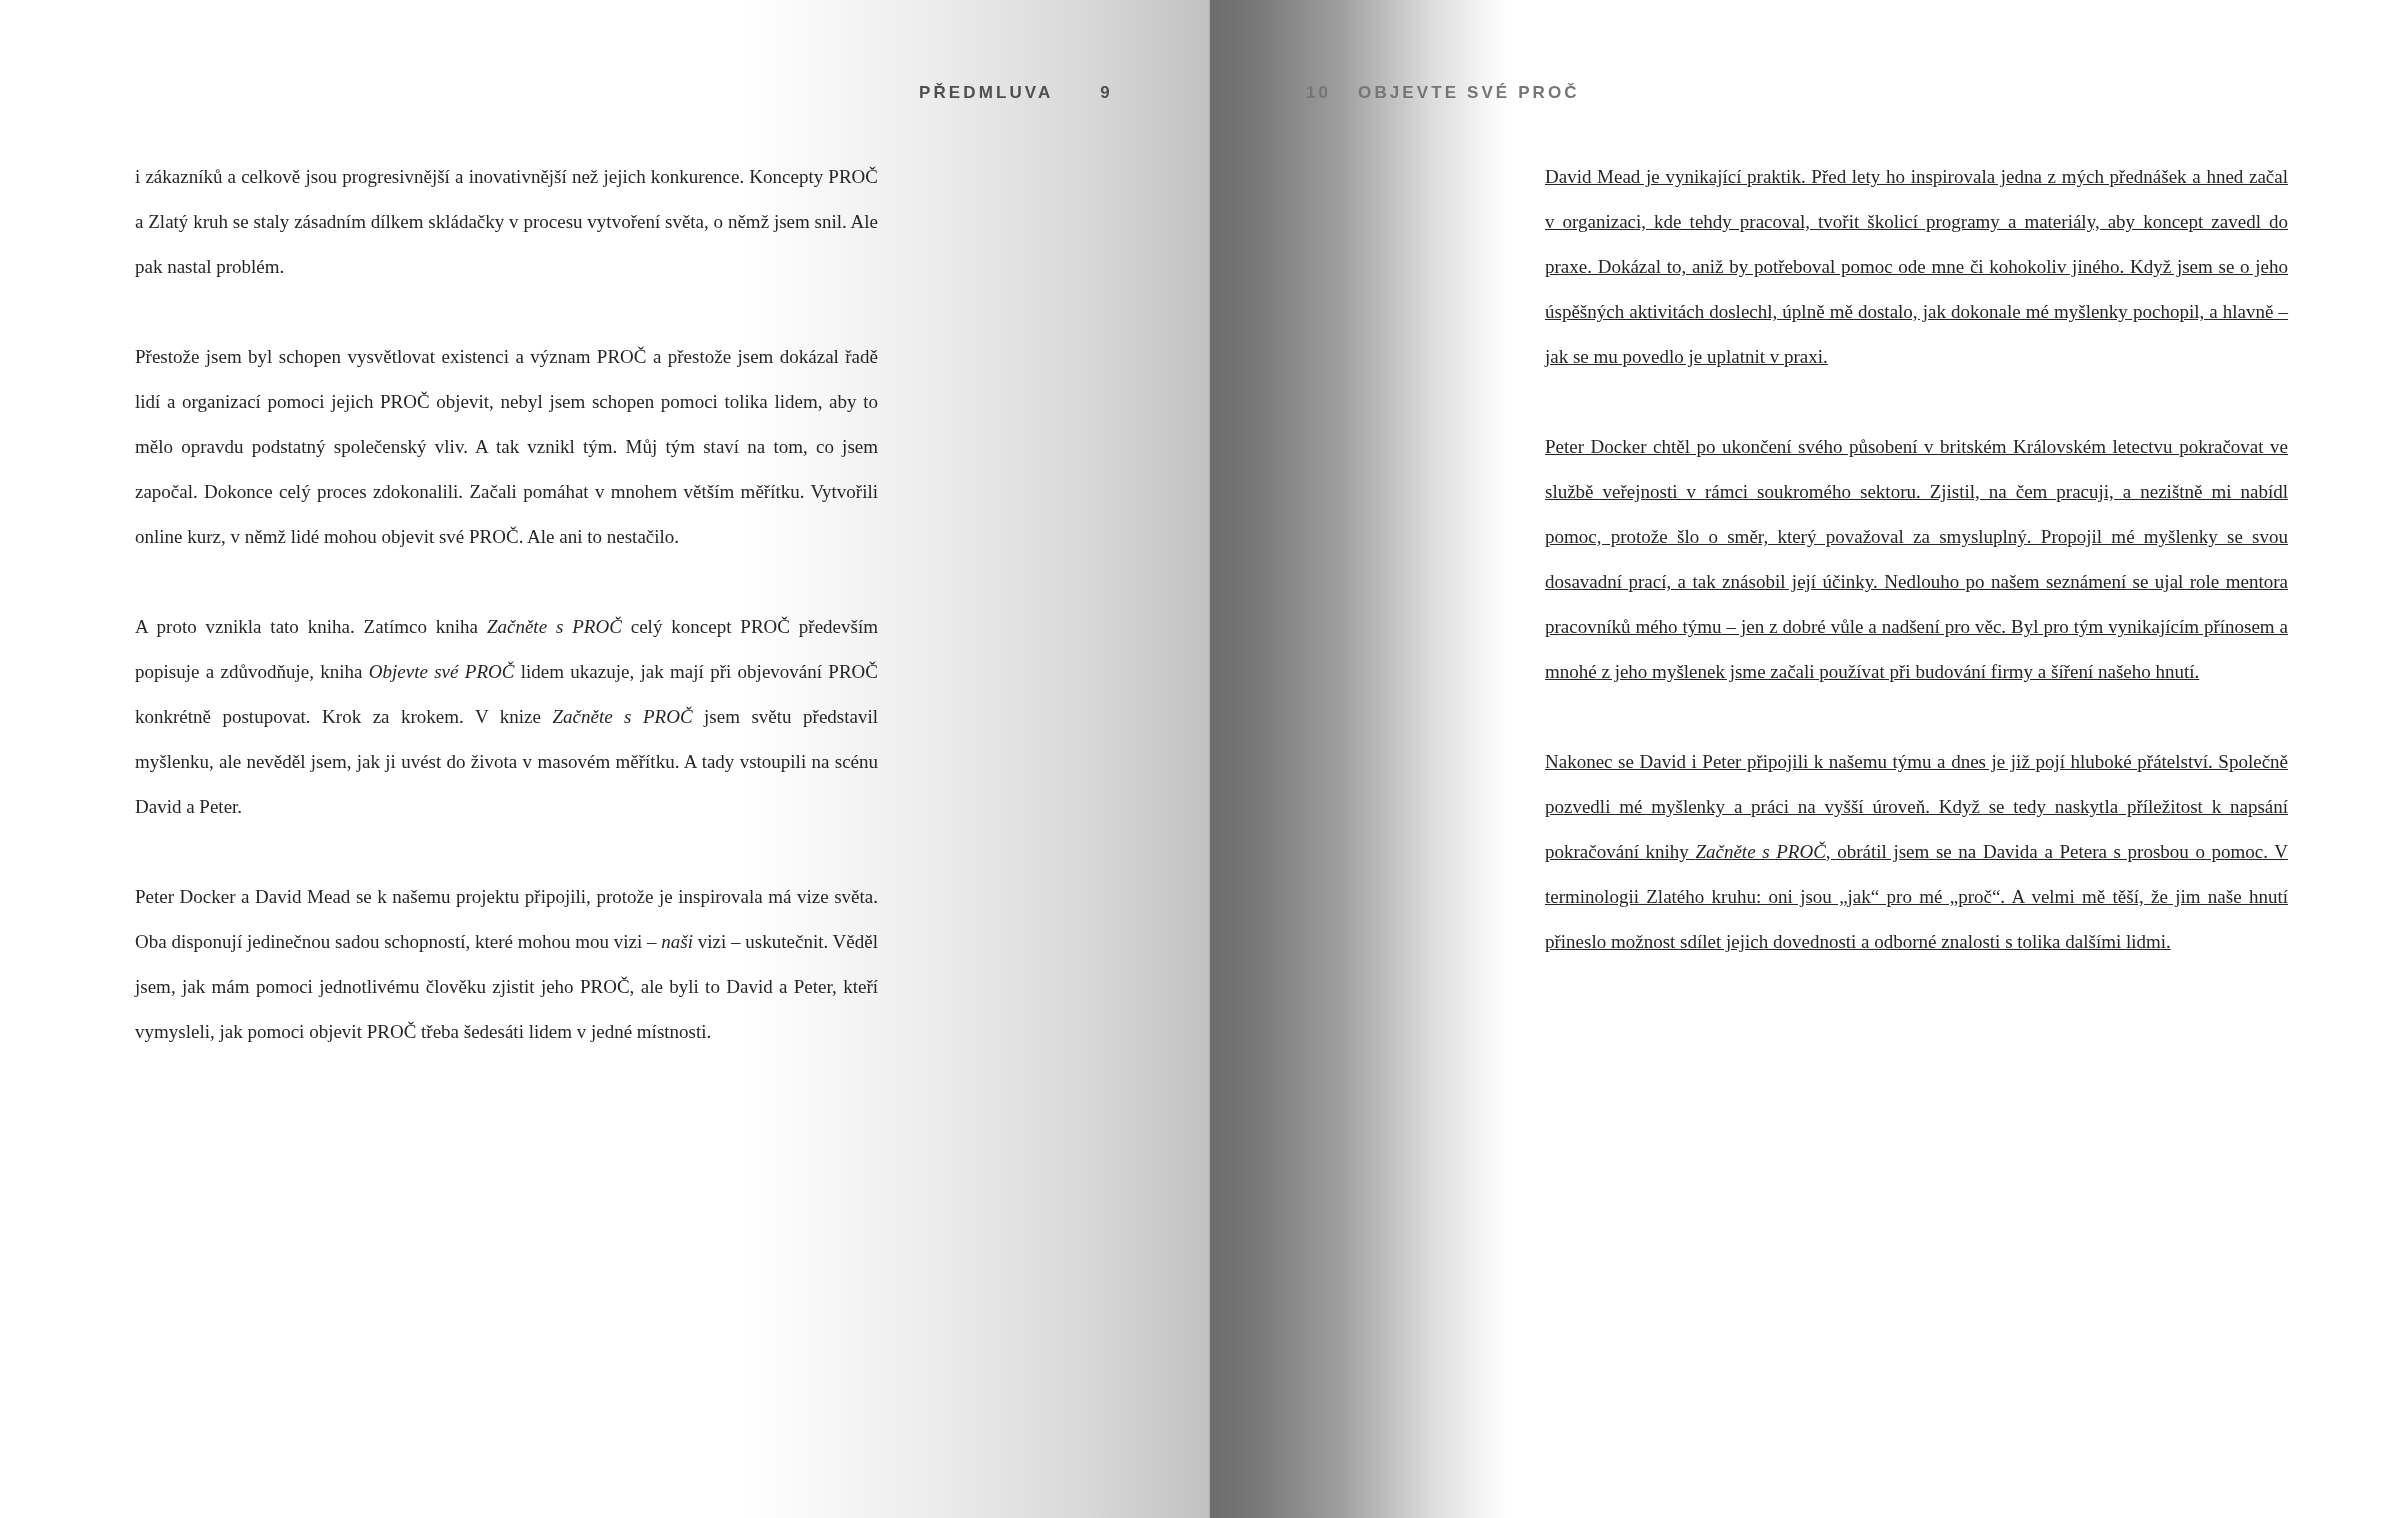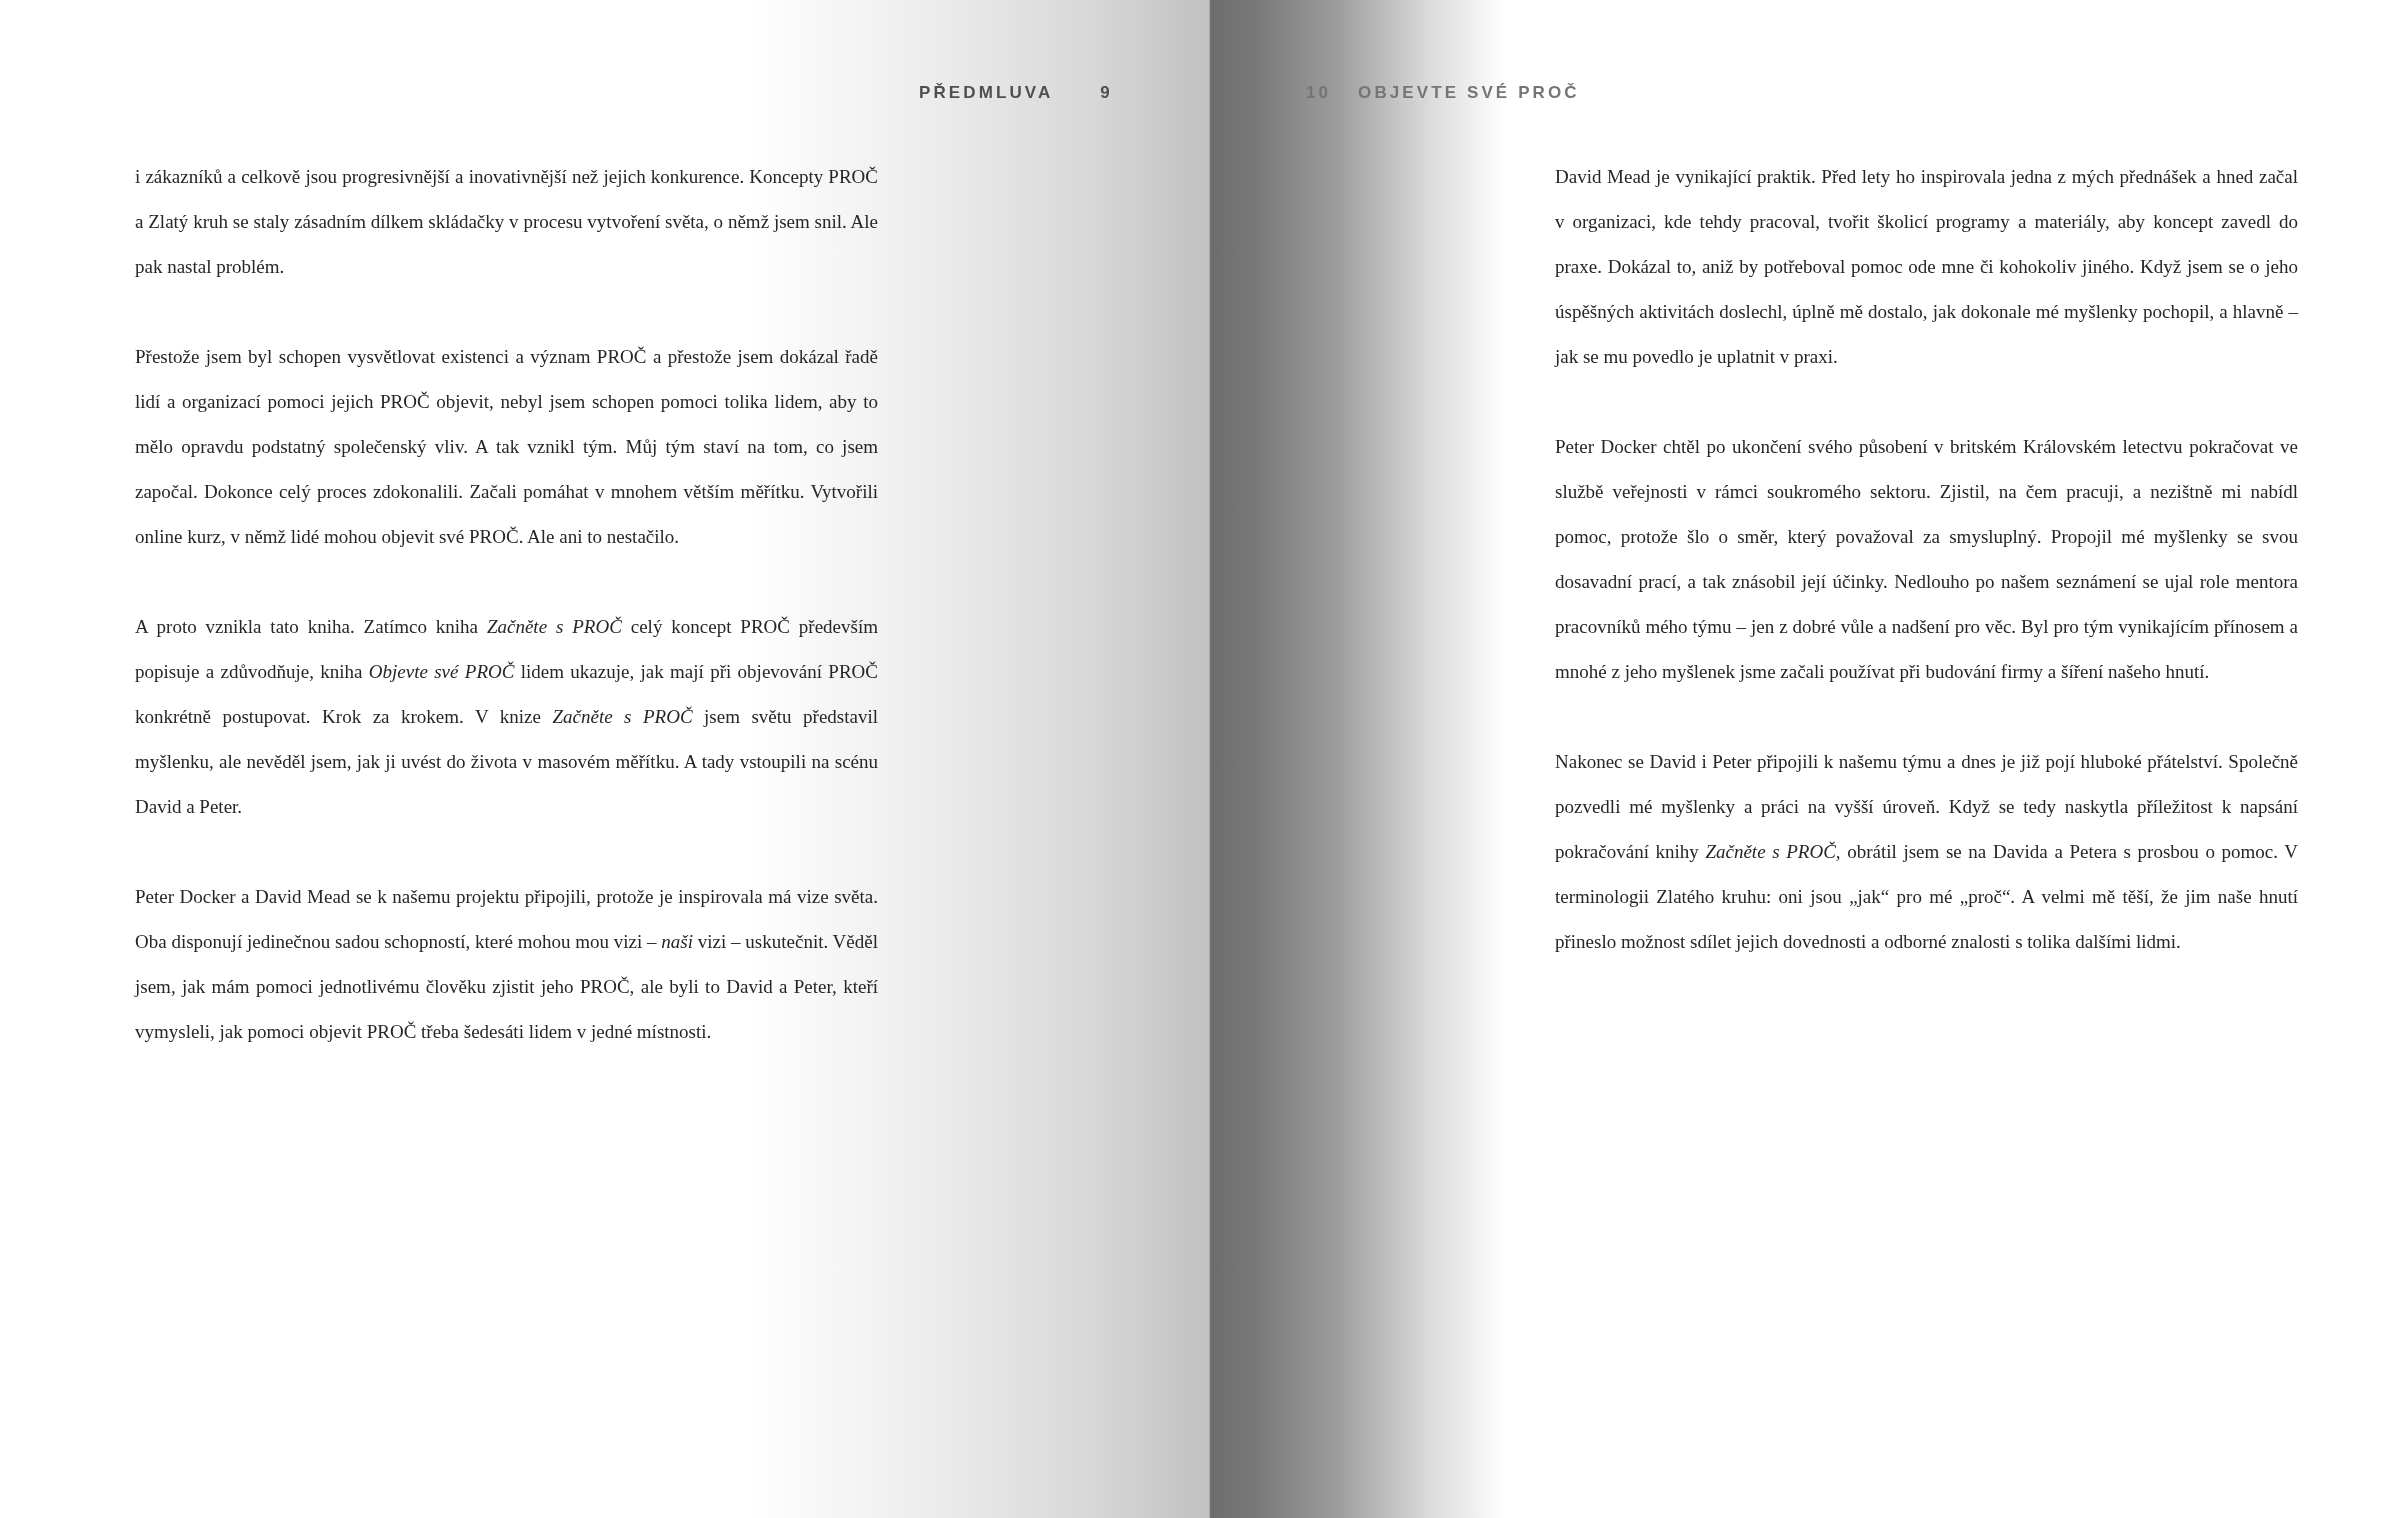--- a/index.html
+++ b/index.html
@@ -35,21 +35,21 @@
   }
   .rh-left{left:919px;gap:47px;color:#4f4f4f;}
   .rh-right{left:96px;gap:27px;color:#757575;}
 
   .text-col{
     position:absolute;top:154px;width:743px;
     font-size:19px;line-height:45px;color:#262626;
     text-align:justify;
   }
   .page.left  .text-col{left:135px;}
-  .page.right .text-col{left:345px;}
+  .page.right .text-col{left:335px;text-decoration:underline;}
 
   .text-col p{margin:0;}
   .text-col p + p{margin-top:45px;}
   .text-col em{font-style:italic;}
 </style>
 </head>
 <body>
 
 <div>
 

